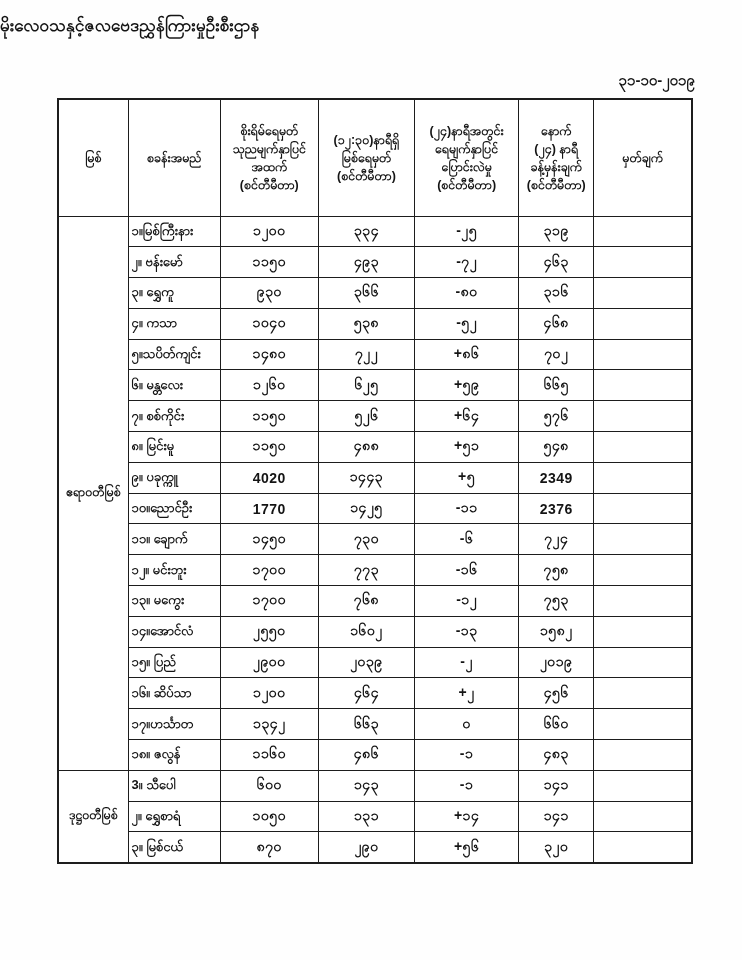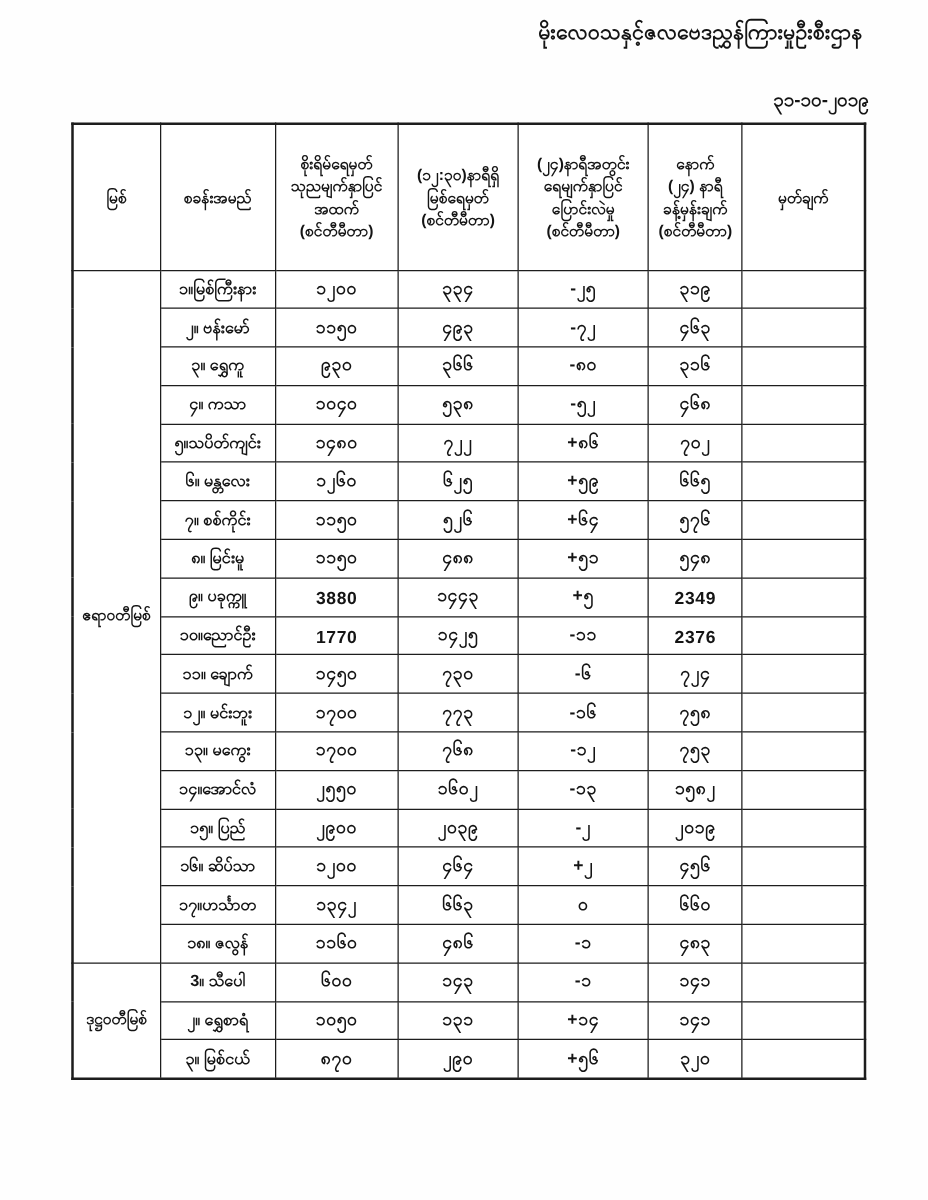--- a/index.html
+++ b/index.html
@@ -5,21 +5,21 @@
   * { margin: 0; padding: 0; box-sizing: border-box; }
   html, body {
     width: 742px; height: 960px;
     background: #ffffff;
     font-family: "Liberation Sans", "DejaVu Sans", sans-serif;
     color: #141414;
     overflow: hidden;
   }
   .page { position: relative; width: 742px; height: 960px; background: #fefefe; }
 
-  .title-block { position: absolute; top: 13px; left: 0; width: 690px; text-align: right; }
+  .title-block { position: absolute; top: 13px; left: 0; width: 690px; text-align: left; }
   .title-line1 { font-size: 17px; font-weight: 700; line-height: 1.55; letter-spacing: 0.2px; }
   .title-line2 { font-size: 16.5px; font-weight: 700; line-height: 1.5; }
 
   .date-line { position: absolute; top: 70px; right: 47px; font-size: 15px; font-weight: 700; }
 
   table.forecast {
     position: absolute; left: 57px; top: 98px;
     width: 636px;
     border-collapse: collapse;
     table-layout: fixed;
@@ -41,21 +41,21 @@
     padding: 2px 1px;
   }
   table.forecast tbody td { height: 30.8px; font-weight: 600; }
   td.river-cell {
     text-align: center;
     font-size: 12.5px;
     font-weight: 700;
     padding: 12px 1px;
   }
   td.station-cell {
-    text-align: center;
+    text-align: left;
     font-size: 13px;
     padding: 4px 3px;
     white-space: nowrap;
   }
   td.num-cell { text-align: center; font-size: 14px; letter-spacing: 0.5px; }
   td.remark-cell { background: #ffffff; }
 </style>
 </head>
 <body>
 
@@ -160,21 +160,21 @@
         <tr>
           <td class="station-cell">၈။ မြင်းမူ</td>
           <td class="num-cell">၁၁၅၀</td>
           <td class="num-cell">၄၈၈</td>
           <td class="num-cell">+၅၁</td>
           <td class="num-cell">၅၄၈</td>
           <td class="remark-cell"></td>
         </tr>
         <tr>
           <td class="station-cell">၉။ ပခုက္ကူ</td>
-          <td class="num-cell">3880</td>
+          <td class="num-cell">4020</td>
           <td class="num-cell">၁၄၄၃</td>
           <td class="num-cell">+၅</td>
           <td class="num-cell">2349</td>
           <td class="remark-cell"></td>
         </tr>
         <tr>
           <td class="station-cell">၁၀။ညောင်ဦး</td>
           <td class="num-cell">1770</td>
           <td class="num-cell">၁၄၂၅</td>
           <td class="num-cell">-၁၁</td>

